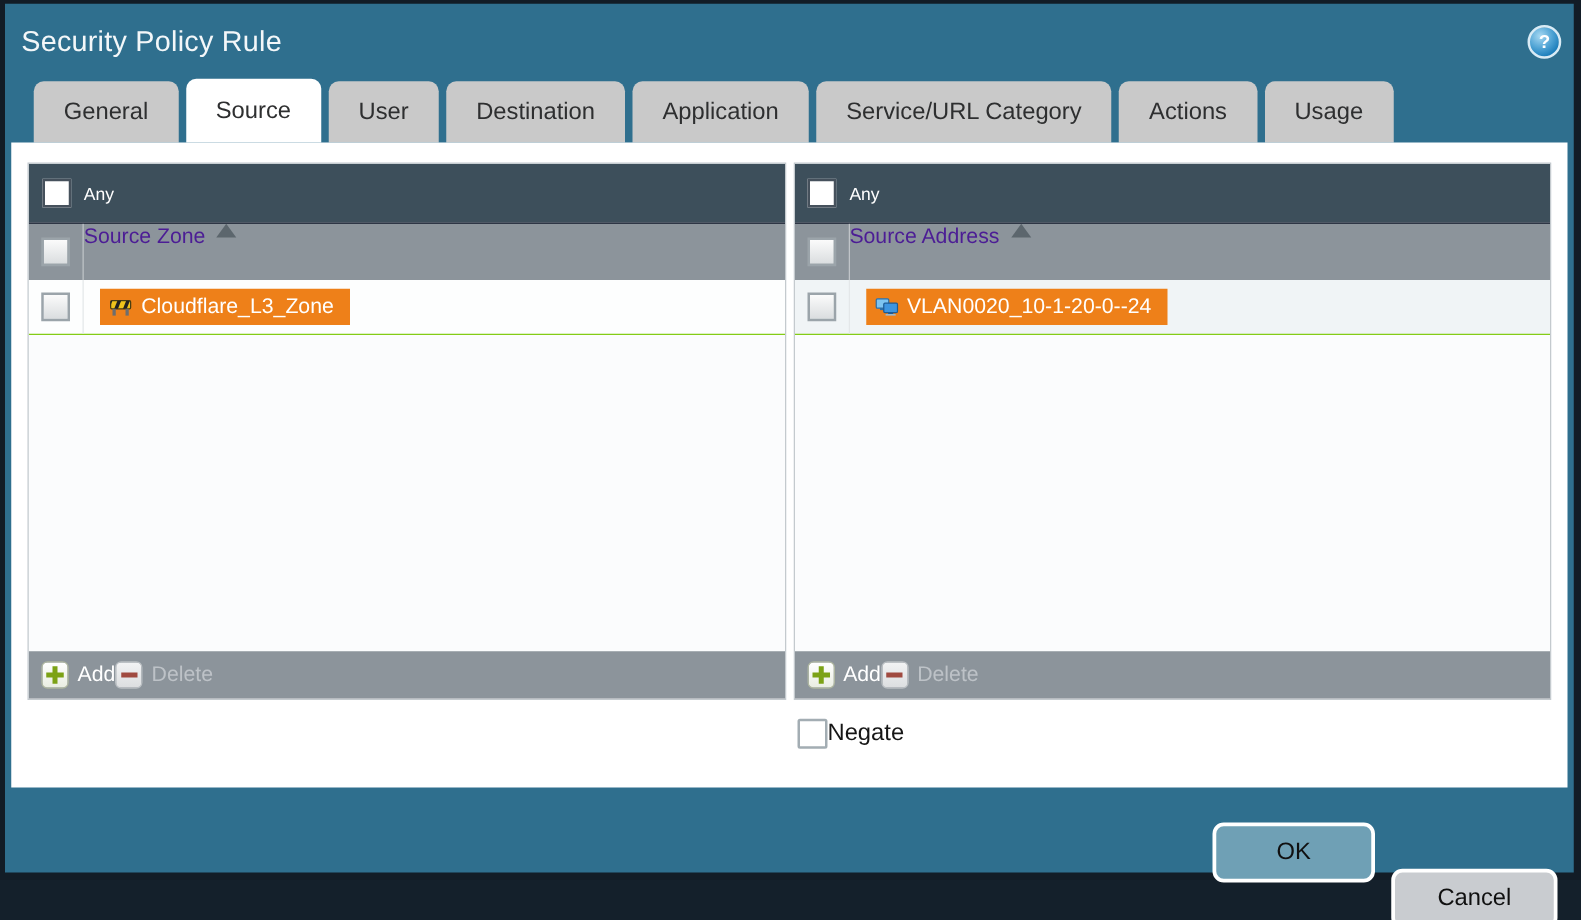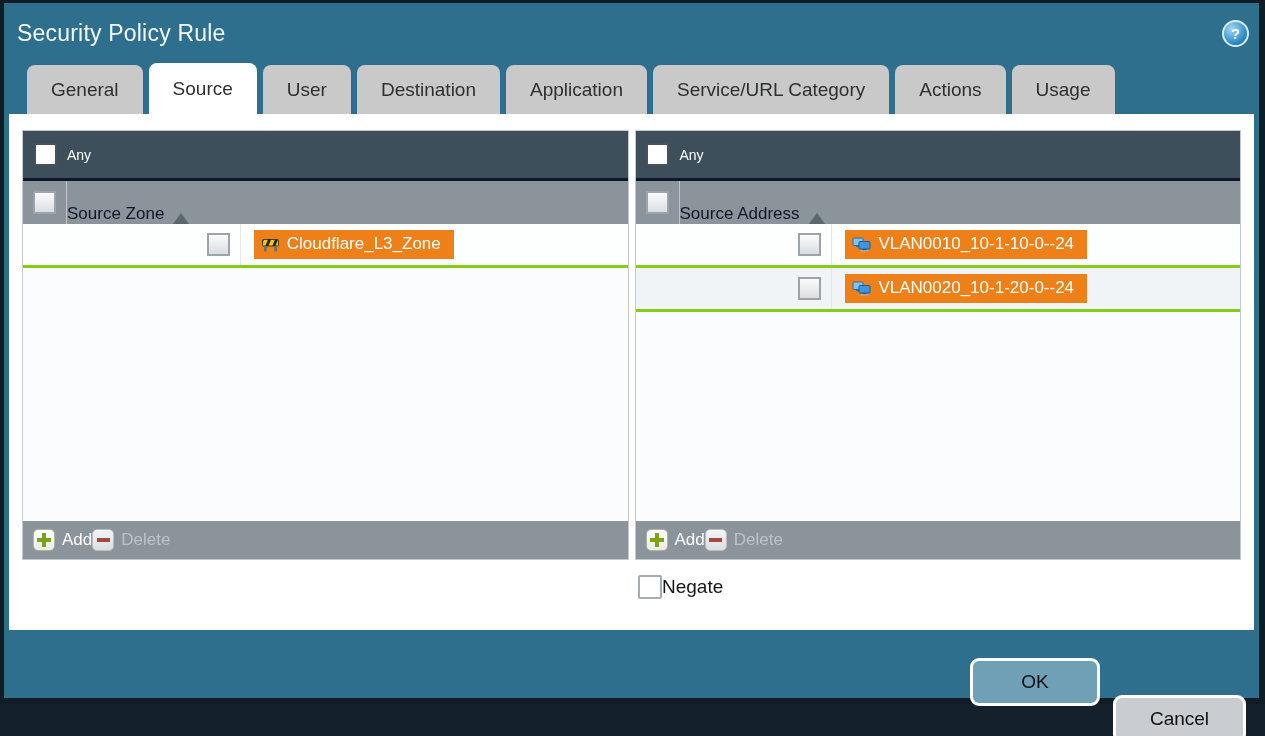--- a/index.html
+++ b/index.html
@@ -75,23 +75,23 @@
   }
   .any-row {
     flex:0 0 47px;
     background:#3D4F5B;
     display:flex; align-items:center;
     color:#FFFFFF; font-size:14px;
   }
   .col-row {
     flex:0 0 46px;
     background:#8C949B;
-    border-top:3px solid #0f172a;
-    display:flex; align-items:flex-end;
-    color:#0f172a; font-size:17px;
+    border-top:1px solid #0f172a;
+    display:flex; align-items:flex-start;
+    color:#4c1d95; font-size:17px;
     cursor:pointer;
   }
   .cb-cell {
     width:44px; flex:0 0 44px;
     display:flex; align-items:center; justify-content:center;
     align-self:stretch;
   }
   .col-row .cb-cell, .list .cb-cell { border-right:1px solid rgba(255,255,255,0.45); }
   .list .cb-cell { border-right:1px solid #E4E7E9; }
   .cbx {
@@ -107,23 +107,22 @@
   .sort-arrow {
     width:0; height:0; margin-left:9px;
     border-left:8px solid transparent;
     border-right:8px solid transparent;
     border-bottom:11px solid #5C666D;
   }
   .list { flex:1 1 auto; display:flex; flex-direction:column; }
   .lrow {
     height:44px; flex:0 0 44px;
     display:flex; align-items:center;
-    border-bottom:3px solid #84cc16;
+    border-bottom:1px solid #84cc16;
     background:#FDFEFE;
-    justify-content:center;
   }
   .lrow.alt { background:#F0F4F6; }
   .chip {
     margin-left:13px;
     background:#EE8019;
     color:#FFFFFF; font-size:17px;
     display:inline-flex; align-items:center; gap:7px;
     padding:4px 13px 5px 7px;
     cursor:pointer;
     white-space:nowrap;
@@ -273,37 +272,20 @@
             <span>Any</span>
           </div>
           <div class="col-row">
             <div class="cb-cell">
               <div class="cbx soft"></div>
             </div>
             <span>Source Address</span>
             <span class="sort-arrow"></span>
           </div>
           <div class="list">
-            <div class="lrow">
-              <div class="cb-cell">
-                <div class="cbx soft"></div>
-              </div>
-              <span class="chip">
-                <span>
-                  <svg width="19" height="15" viewBox="0 0 19 15">
-                    <rect x="1" y="1" width="10" height="7.5" rx="1" fill="#7EC4F0" stroke="#2C6FA8" stroke-width="1"></rect>
-                    <rect x="4" y="8.5" width="4" height="1.6" fill="#2C6FA8"></rect>
-                    <rect x="7" y="4.5" width="11" height="7.5" rx="1" fill="#3E95E0" stroke="#1E5C96" stroke-width="1"></rect>
-                    <rect x="10.5" y="12" width="4" height="1.8" fill="#1E5C96"></rect>
-                    <rect x="8.5" y="13.2" width="8" height="1.3" fill="#9FB8CC"></rect>
-                  </svg>
-                </span>
-                <span>VLAN0010_10-1-10-0--24</span>
-              </span>
-            </div>
             <div class="lrow alt">
               <div class="cb-cell">
                 <div class="cbx soft"></div>
               </div>
               <span class="chip">
                 <span>
                   <svg width="19" height="15" viewBox="0 0 19 15">
                     <rect x="1" y="1" width="10" height="7.5" rx="1" fill="#7EC4F0" stroke="#2C6FA8" stroke-width="1"></rect>
                     <rect x="4" y="8.5" width="4" height="1.6" fill="#2C6FA8"></rect>
                     <rect x="7" y="4.5" width="11" height="7.5" rx="1" fill="#3E95E0" stroke="#1E5C96" stroke-width="1"></rect>

